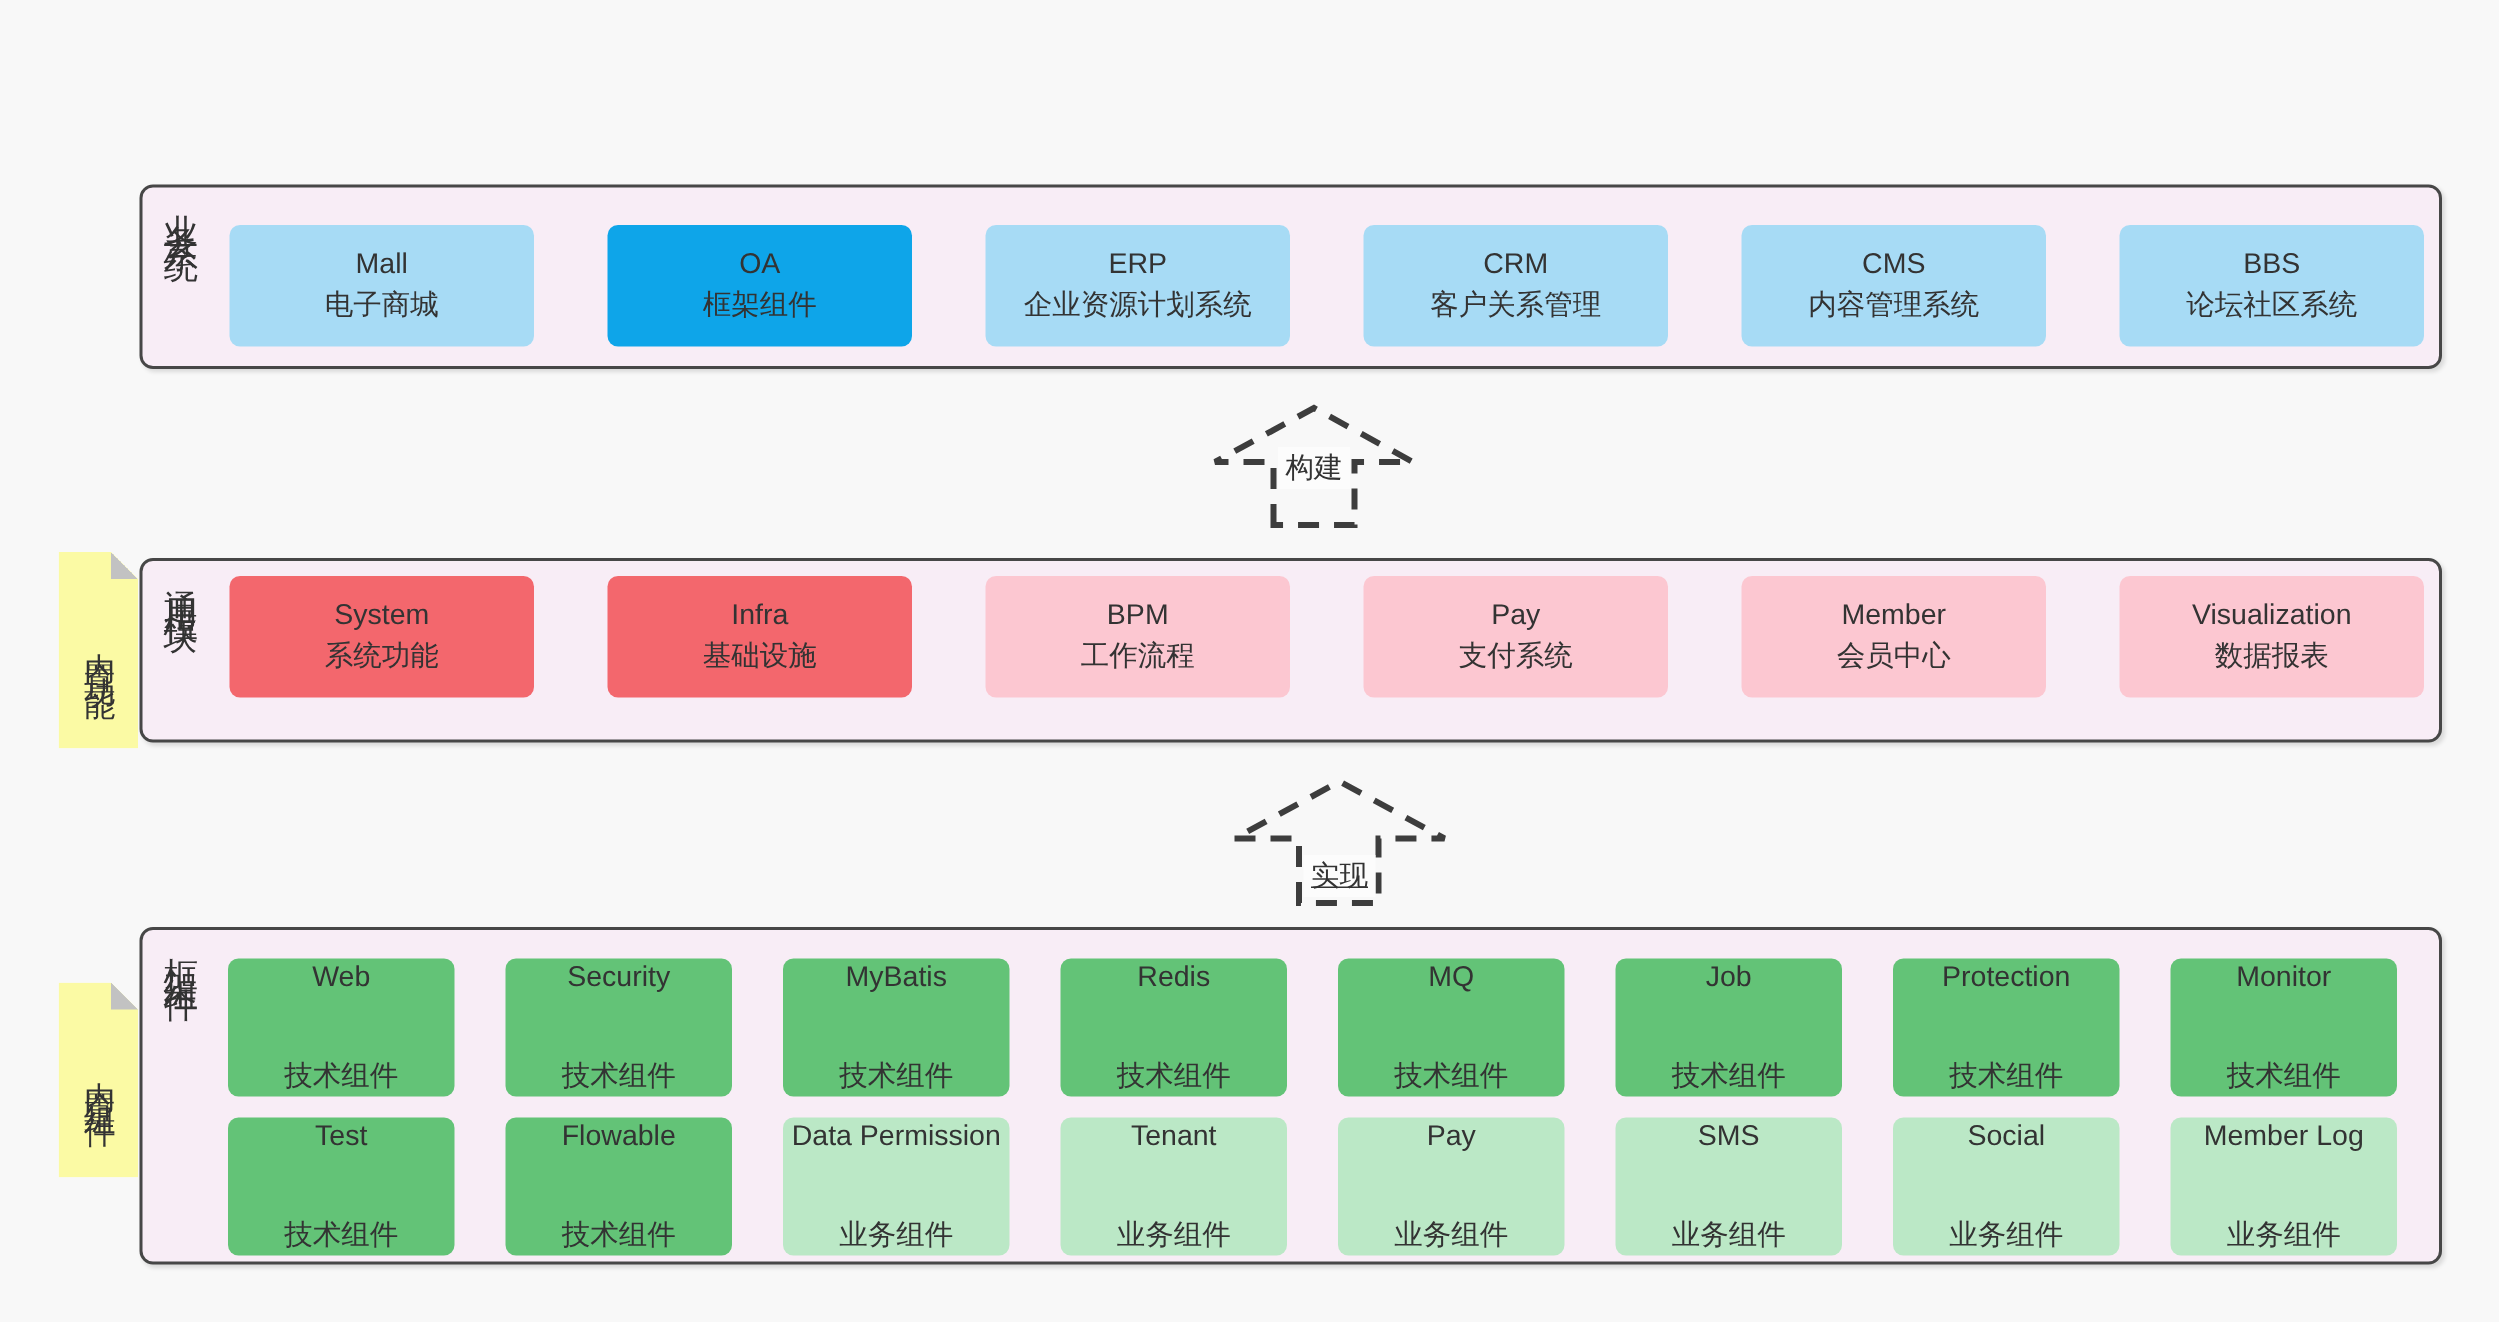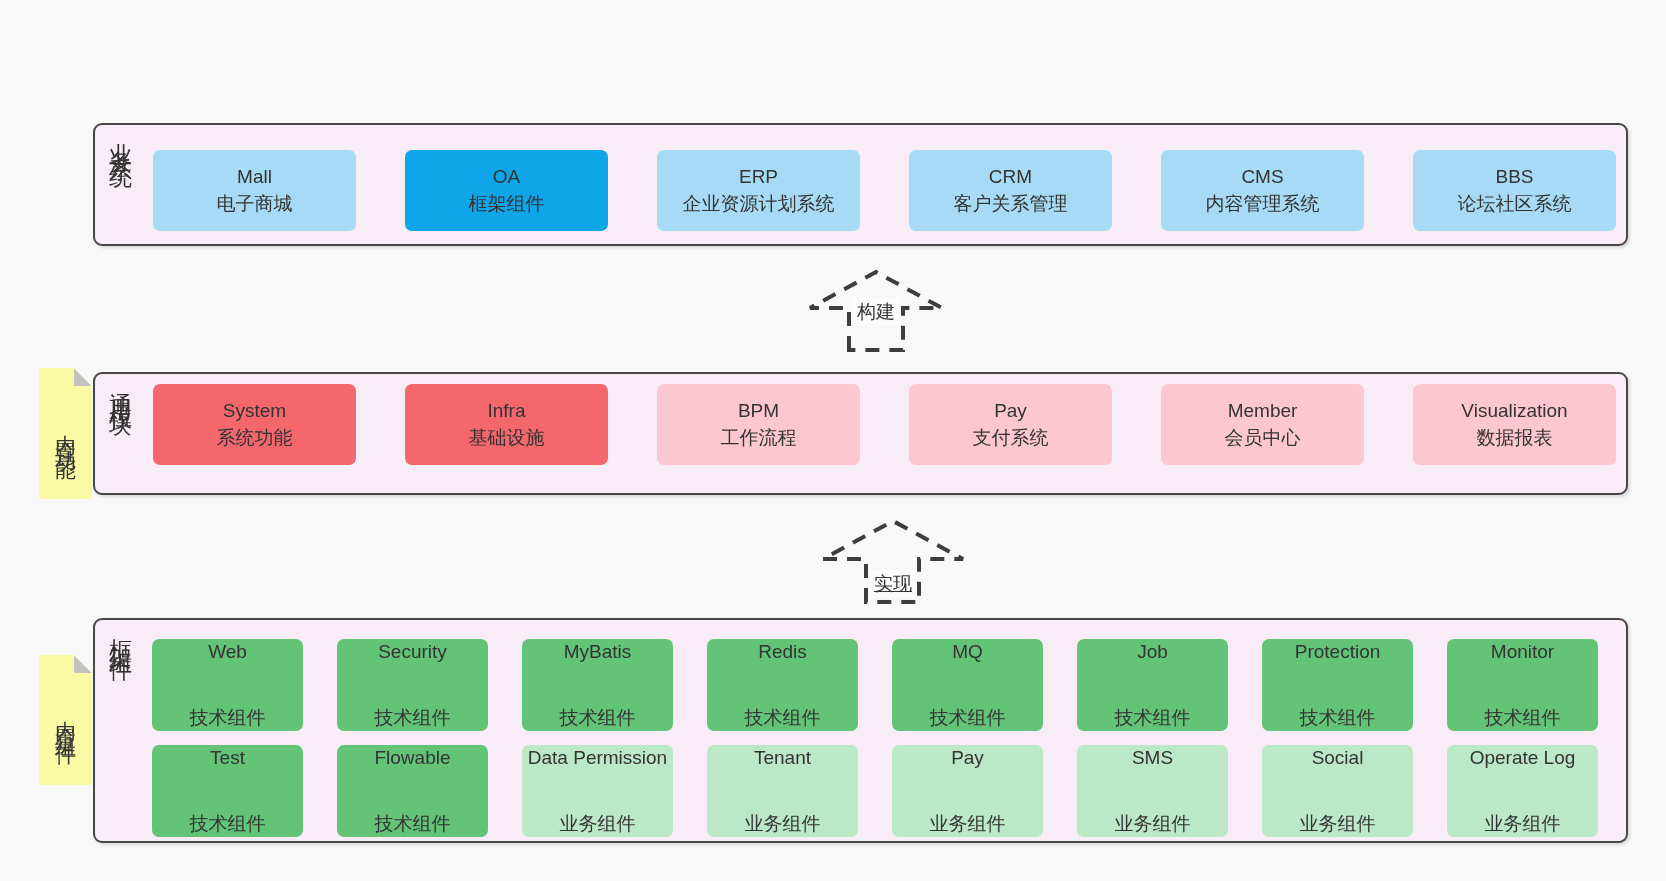--- a/index.html
+++ b/index.html
@@ -243,19 +243,19 @@
         </div>
         <div class="box" style="background: rgb(187, 232, 198);">
           <div>SMS</div>
           <div>业务组件</div>
         </div>
         <div class="box" style="background: rgb(187, 232, 198);">
           <div>Social</div>
           <div>业务组件</div>
         </div>
         <div class="box" style="background: rgb(187, 232, 198);">
-          <div>Operate Log</div>
+          <div>Member Log</div>
           <div>业务组件</div>
         </div>
       </div>
   </div>
 
 </div>
 
 </body></html>

